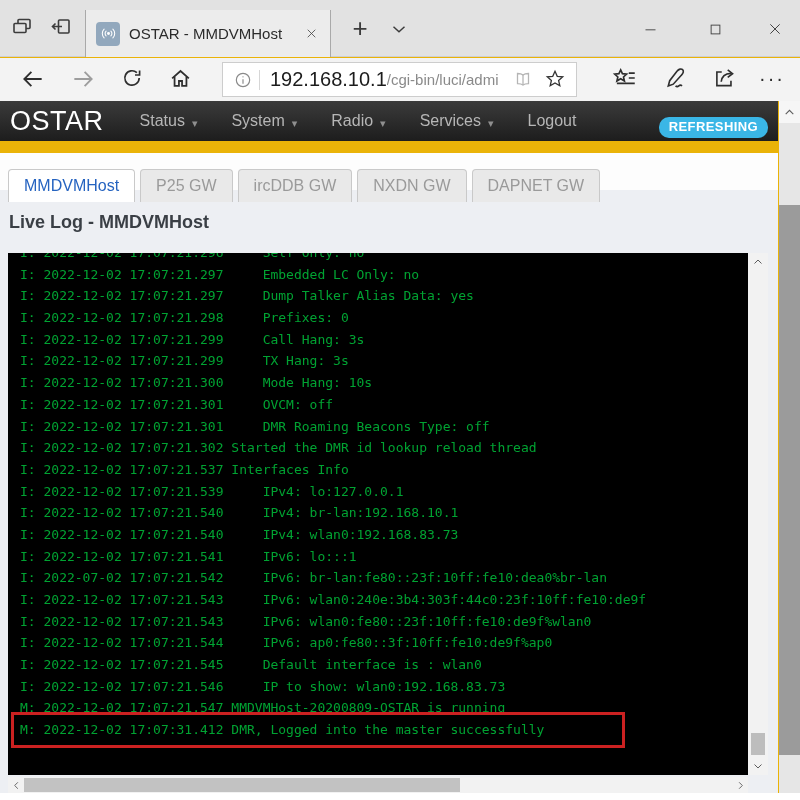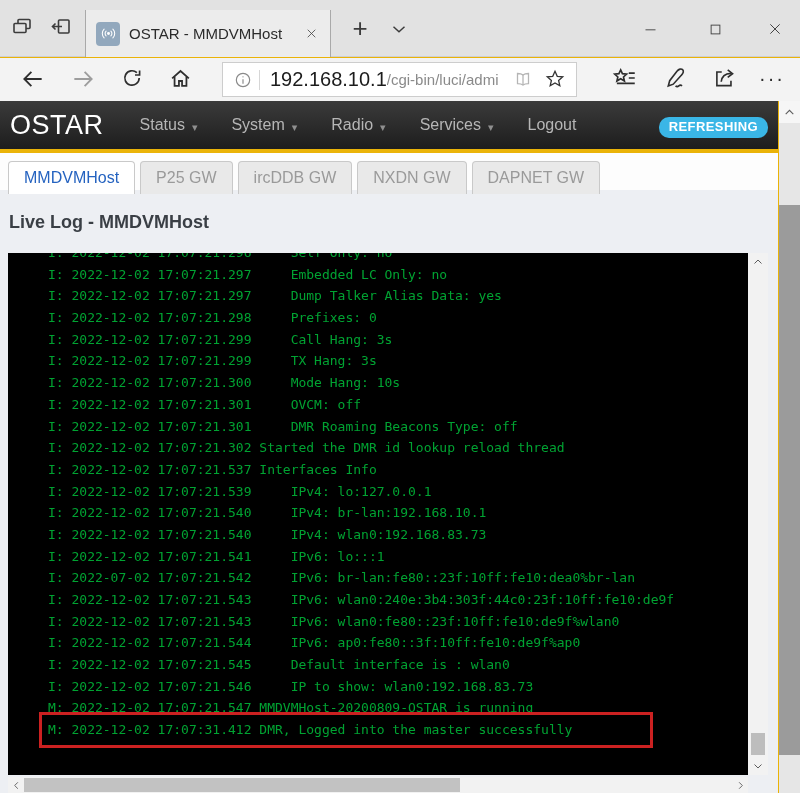--- a/index.html
+++ b/index.html
@@ -32,40 +32,40 @@
   .url-divider { width:1px; height:20px; background:#d6d6d6; margin-right:10px; flex:none; }
   .url-host { font-size:20px; color:#1c1c1c; white-space:nowrap; }
   .url-path { font-size:15px; color:#8a8a8a; white-space:nowrap; overflow:hidden; flex:1; }
   .urlbox .mini-ic { width:24px; height:24px; flex:none; margin-right:8px; }
   .urlbox .mini-ic svg { fill:none; }
   .right-ic { position:absolute; top:7px; width:28px; height:28px; }
   .right-ic svg { stroke:#2e2e2e; fill:none; stroke-width:1.5; }
   .more-dots { font-size:20px; color:#2e2e2e; letter-spacing:2px; line-height:26px; text-align:center; }
 
   
-  .navbar { position:absolute; left:0; top:101px; width:778px; height:48px; background:linear-gradient(#3b3b3b,#1d1d1d); display:flex; align-items:center; }
+  .navbar { position:absolute; left:0; top:101px; width:778px; height:40px; background:linear-gradient(#3b3b3b,#1d1d1d); display:flex; align-items:center; }
   .brand { margin-left:10px; font-size:27px; color:#fff; letter-spacing:0.5px; font-weight:400; }
   .nav-items { display:flex; margin-left:36px; gap:34px; align-items:center; }
   .nav-item { display:flex; align-items:flex-end; gap:7px; color:#b6b6b6; font-size:16px; cursor:default; }
   .nav-item .caret { font-size:11px; color:#8f8f8f; }
   .logout { margin-left:34px; color:#b6b6b6; font-size:16px; }
   .badge { position:absolute; right:10px; top:16px; padding:2px 10px 4px; border-radius:10px; color:#fff; font-size:13px; font-weight:bold; letter-spacing:0.4px; }
 
   
   .tabstrip-bg { position:absolute; left:0; top:153px; width:778px; height:37px; background:#fdfdfd; }
   .content-bg { position:absolute; left:0; top:190px; width:778px; height:603px; background:#edeff3; }
-  .modtabs { position:absolute; left:8px; top:161px; display:flex; gap:5px; }
+  .modtabs { position:absolute; left:8px; top:169px; display:flex; gap:5px; }
   .modtab { height:33px; padding:0 15px; background:#e9e9e9; border:1px solid #c9c9c9; border-bottom:none; border-radius:4px 4px 0 0; color:#9a9a9a; font-size:16px; display:flex; align-items:center; }
   .modtab.active { background:#fff; color:#2563c0; }
 
   .page-heading { position:absolute; left:9px; top:212px; font-size:18px; font-weight:bold; color:#3a3f45; }
 
   
   .logpanel { position:absolute; left:8px; top:253px; width:740px; height:522px; overflow:hidden; }
-  .loglines { margin-top:-11px; padding-left:12px; font-family:"DejaVu Sans Mono", monospace; font-size:13px; line-height:21.7px;margin-left:28px; }
+  .loglines { margin-top:-11px; padding-left:12px; font-family:"DejaVu Sans Mono", monospace; font-size:13px; line-height:21.7px; }
   .log-line { height:21.7px; white-space:pre; }
   .log-line.highlighted { position:relative; }
   .log-line.highlighted::after { content:""; position:absolute; left:-9px; top:-7px; width:608px; height:30px; border:3px solid var(--hl-color); }
 
   
   .vscroll { position:absolute; left:748px; top:253px; width:20px; height:522px; background:#f2f2f2; }
   .vscroll .arr { position:absolute; left:0; width:20px; height:18px; display:flex; align-items:center; justify-content:center; }
   .vscroll .arr svg, .hscroll .arr svg, .pagescroll .arr svg { stroke:#5d5d5d; fill:none; stroke-width:2; }
   .vscroll .thumb { position:absolute; left:3px; top:480px; width:14px; height:22px; background:#bdbdbd; }
   .hscroll { position:absolute; left:8px; top:777px; width:740px; height:16px; background:#f2f2f2; }

